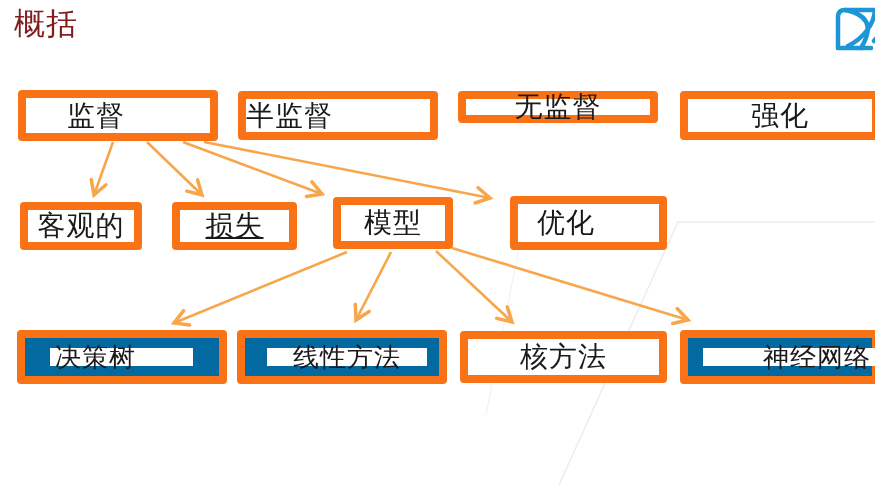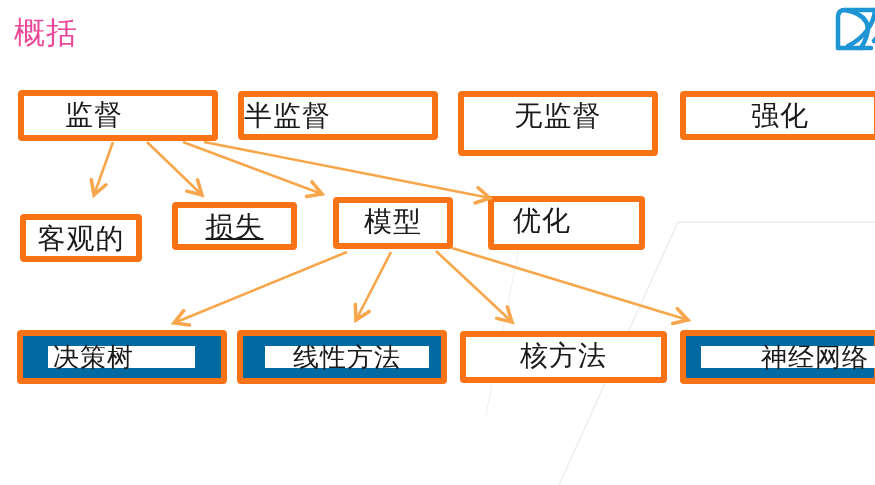--- a/index.html
+++ b/index.html
@@ -3,30 +3,30 @@
 <meta charset="utf-8">
 <style>
   html,body{margin:0;padding:0;}
   body{
     width:875px;height:485px;overflow:hidden;background:#ffffff;
     font-family:"Liberation Sans","DejaVu Sans",sans-serif;
     position:relative;
   }
   .stage{position:absolute;inset:0;width:875px;height:485px;}
   .page-title{
-    position:absolute;left:14px;top:12px;
-    font-size:31px;font-weight:500;color:#ec4899;letter-spacing:1px;
+    position:absolute;left:14px;top:3px;
+    font-size:31px;font-weight:500;color:#7f1d1d;letter-spacing:1px;
   }
   .logo{position:absolute;top:3px;right:-13px;width:58px;height:52px;}
   .arrow-layer{position:absolute;inset:0;z-index:3;pointer-events:none;}
   .faint-layer{position:absolute;inset:0;z-index:0;pointer-events:none;}
   .node{
     position:absolute;z-index:2;box-sizing:border-box;
-    border:6px solid #f97316;border-radius:4px;background:#ffffff;
-    display:flex;justify-content:center;
+    border:8px solid #f97316;border-radius:4px;background:#ffffff;
+    display:flex;align-items:center;justify-content:center;
     font-size:28px;color:#1a1a1a;letter-spacing:1px;white-space:nowrap;
   }
   .node.hl{background:#0369a1;}
   .node.align-left{justify-content:flex-start;}
   .strip{
     position:absolute;background:#ffffff;display:flex;align-items:center;
     font-size:26px;color:#1a1a1a;letter-spacing:1px;white-space:nowrap;
   }
 </style>
 </head>
@@ -66,37 +66,37 @@
       <line x1="452" y1="248" x2="688" y2="320" marker-end="url(#ah)"></line>
     </g>
   </svg>
 
   <div class="node align-left" style="left:18px;top:90px;width:200px;height:51px;padding-left:41px;">
     <span>监督</span>
   </div>
   <div class="node align-left" style="left:238px;top:91px;width:200px;height:49px;padding-left:0;">
     <span>半监督</span>
   </div>
-  <div class="node" style="left:458px;top:91px;width:200px;height:65px;font-family:Liberation Serif, serif;">
+  <div class="node" style="left:458px;top:91px;width:200px;height:32px;font-family:Liberation Serif, serif;">
     <span>无监督</span>
   </div>
   <div class="node" style="left:680px;top:91px;width:200px;height:49px;">
     <span>强化</span>
   </div>
 
-  <div class="node" style="left:20px;top:202px;width:122px;height:48px;margin-top:12px;">
+  <div class="node" style="left:20px;top:202px;width:122px;height:48px;">
     <span>客观的</span>
   </div>
   <div class="node" style="left:172px;top:202px;width:125px;height:48px;text-decoration:underline;">
     <span>损失</span>
   </div>
   <div class="node" style="left:333px;top:197px;width:120px;height:52px;">
     <span>模型</span>
   </div>
-  <div class="node align-left" style="left:488px;top:196px;width:157px;height:54px;padding-left:19px;">
+  <div class="node align-left" style="left:510px;top:196px;width:157px;height:54px;padding-left:19px;">
     <span>优化</span>
   </div>
 
   <div class="node hl" style="left:17px;top:330px;width:210px;height:54px;">
     <div class="strip" style="left:25px;right:26px;top:10px;bottom:10px;padding-left:5px;">
       <span>决策树</span>
     </div>
   </div>
   <div class="node hl" style="left:237px;top:330px;width:210px;height:54px;">
     <div class="strip" style="left:22px;right:12px;top:10px;bottom:10px;justify-content:center;">

